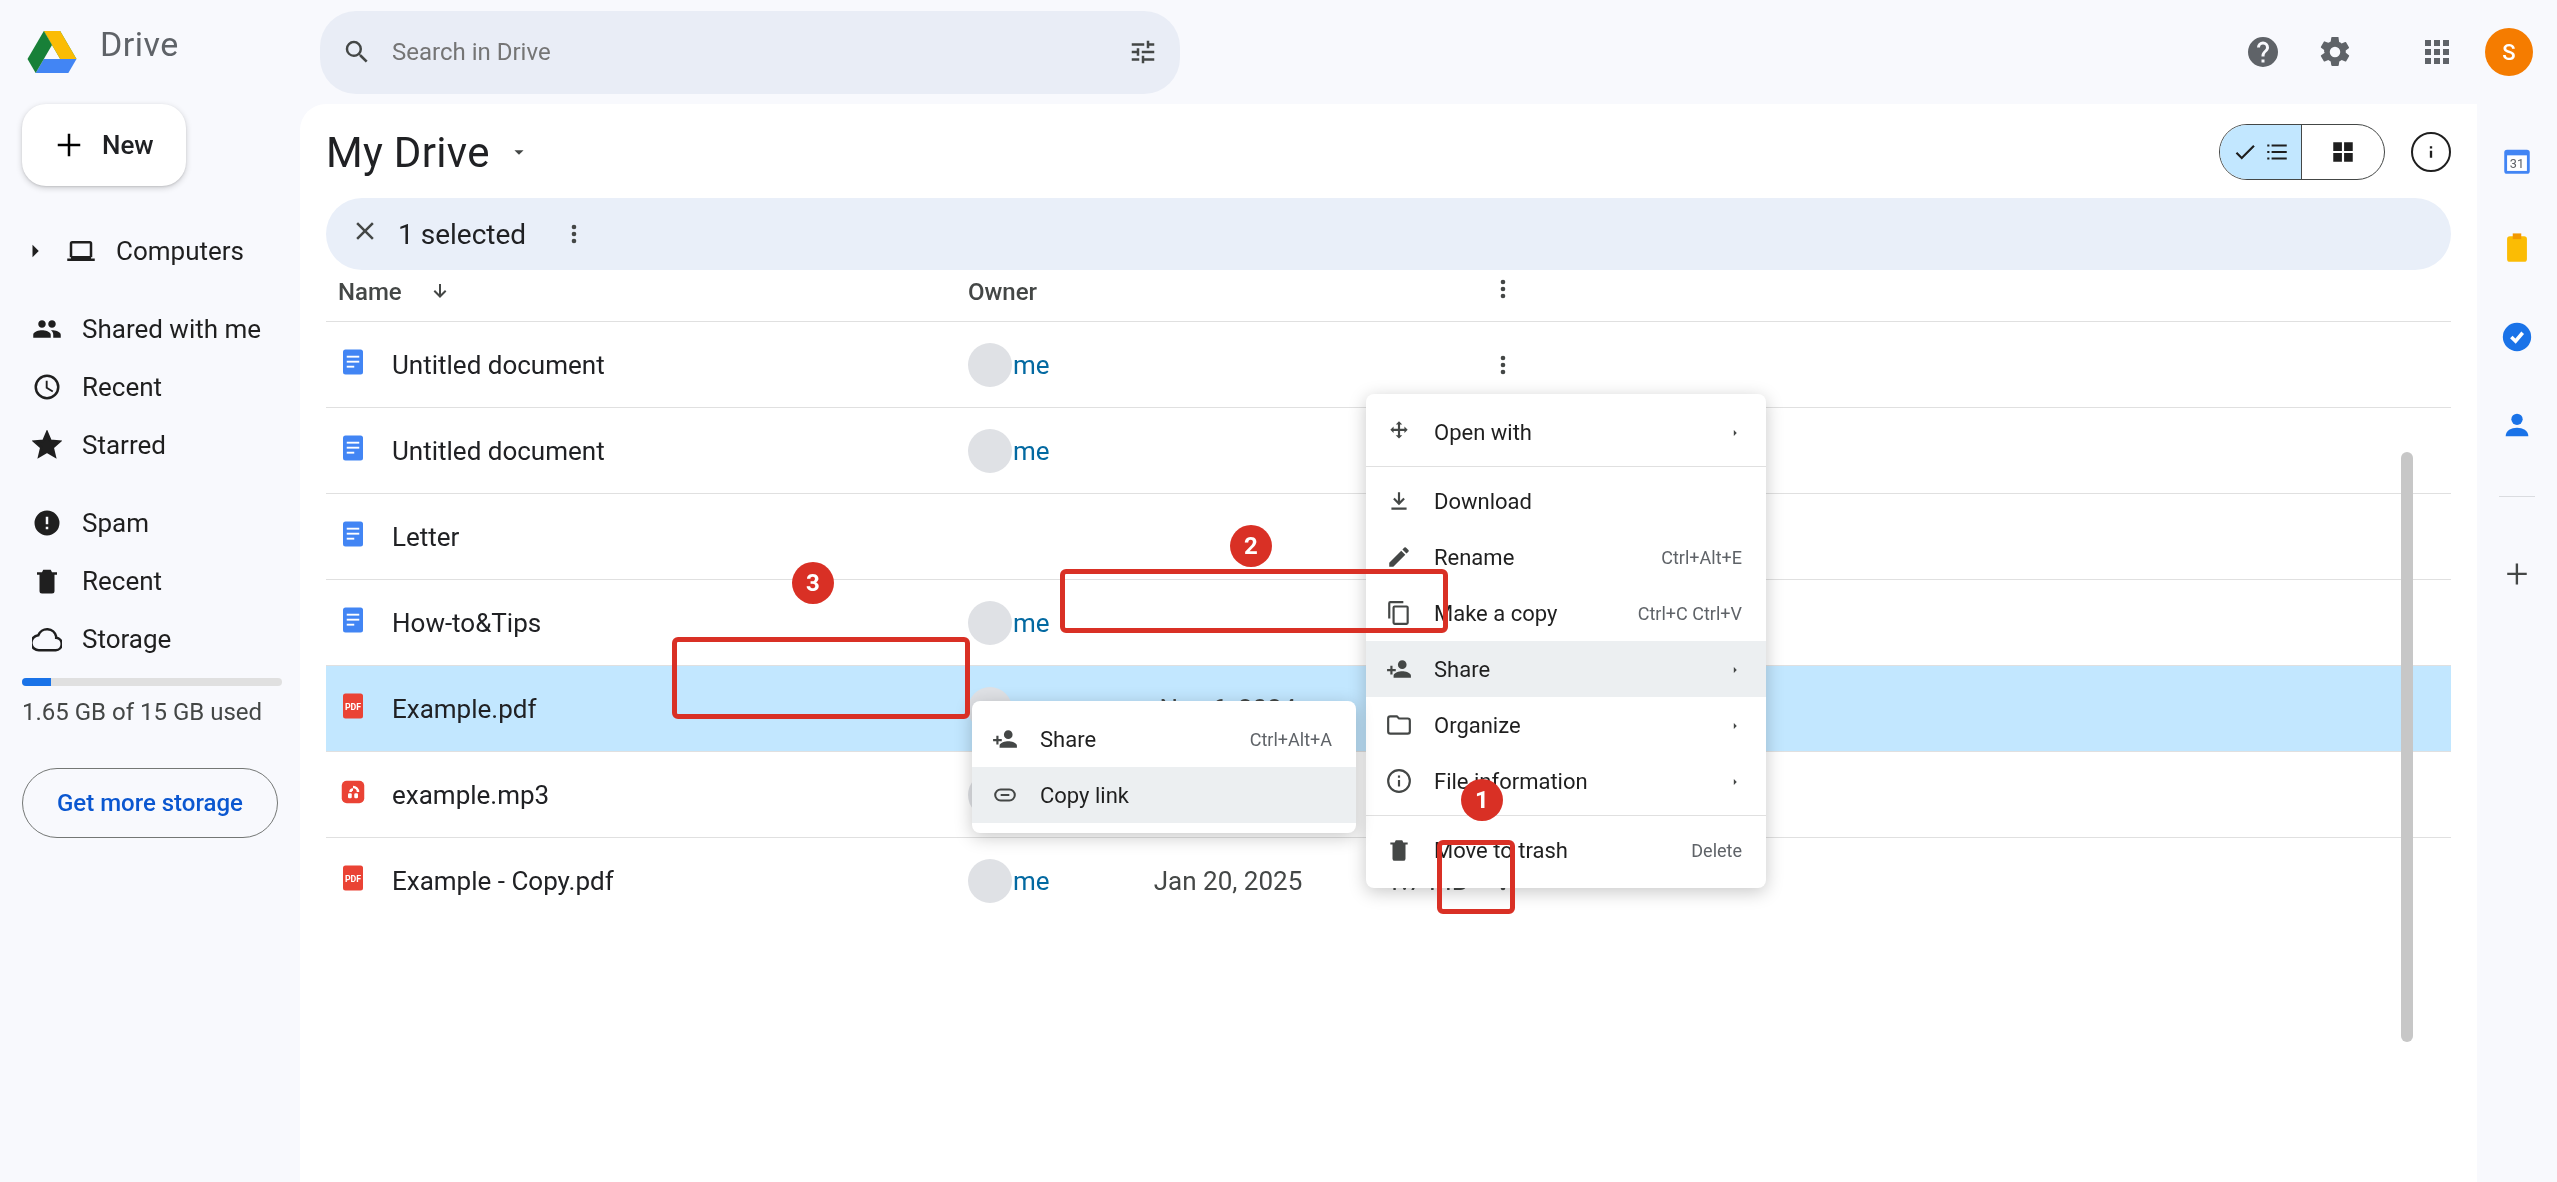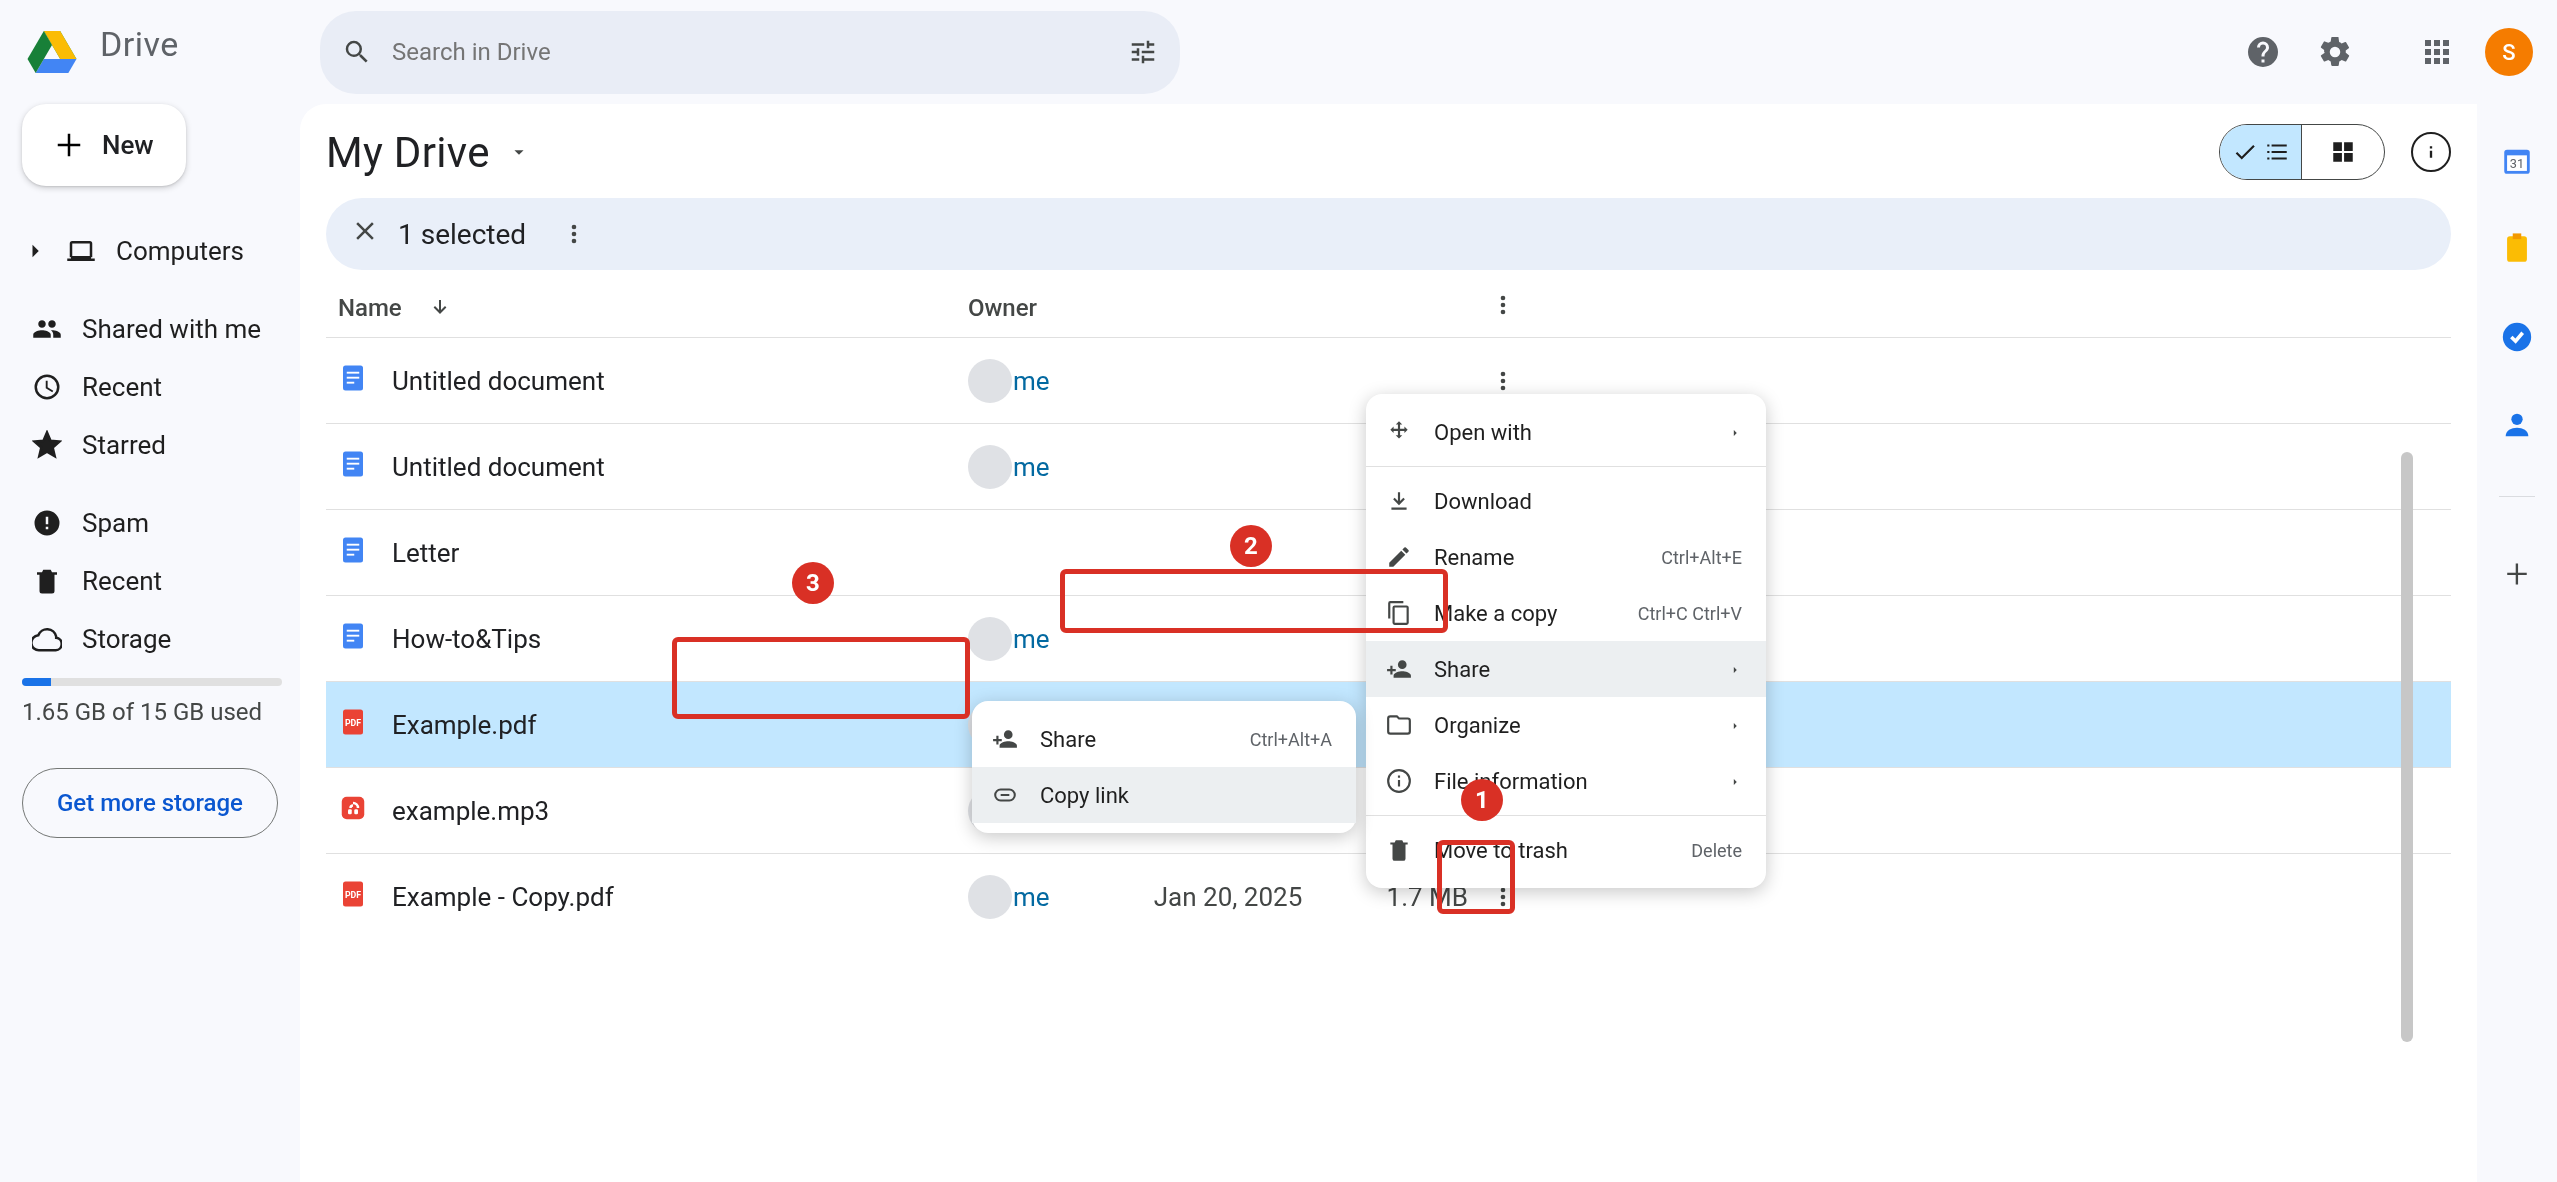--- a/index.html
+++ b/index.html
@@ -43,41 +43,41 @@
 .view-toggle > div { width: 82px; display: flex; align-items: center; justify-content: center; cursor: pointer; gap: 6px; }
 .view-toggle > div:first-child { background: #c2e7ff; border-right: 1.5px solid #444746; }
 .view-toggle svg { width: 26px; height: 26px; fill: #1f1f1f; }
 .info-circle { width: 40px; height: 40px; border: 2.5px solid #1f1f1f; border-radius: 50%; display: flex; align-items: center; justify-content: center; margin-left: 26px; cursor: pointer; }
 .info-circle svg { width: 28px; height: 28px; fill: #1f1f1f; display:block; }
 
 .selection-bar { background: #e9eff9; border-radius: 44px; height: 72px; display: flex; align-items: center; padding: 0 24px; gap: 18px; font-size: 28px; }
 .selection-bar .x { cursor: pointer; }
 .selection-bar .dots { width: 40px; height: 40px; display: flex; align-items: center; justify-content: center; cursor: pointer; margin-left: 10px; }
 
-.col-head { display: flex; align-items: center; padding: 21px 12px 12px 12px; font-size: 24px; color: #444746; font-weight: 500; }
+.col-head { display: flex; align-items: center; padding: 5px 12px 12px 12px; font-size: 24px; color: #444746; font-weight: 500; }
 .col-name { flex: 0 0 630px; display: flex; align-items: center; gap: 26px; }
 .col-owner { flex: 0 0 150px; }
 .col-mod { flex: 0 0 220px; text-align: right; }
 .col-size { flex: 0 0 130px; text-align: right; }
 .col-actions { flex: 0 0 70px; text-align: center; }
 
 .row { display: flex; align-items: center; height: 86px; border-top: 1px solid #e0e0e0; padding: 0 12px; font-size: 26px; }
 .row.selected { background: #c2e7ff; }
 .row .name { flex: 0 0 630px; display: flex; align-items: center; gap: 24px; }
 .row .owner { flex: 0 0 150px; display: flex; align-items: center; gap: 1px; color: #0369a1; }
 .row .mod { flex: 0 0 220px; text-align: center; color: #444746; }
 .row .size { flex: 0 0 130px; text-align: right; color: #444746; }
 .row .actions { flex: 0 0 70px; display: flex; justify-content: center; }
 .fileicon { width: 30px; height: 30px; flex-shrink:0; }
 .owner-av { width: 44px; height: 44px; border-radius: 50%; background: #dfe1e5; }
 .three-dots-v { cursor: pointer; }
 .three-dots-v svg { width: 28px; height: 28px; fill: #444746; }
 
 
-.ctx-menu { position: absolute; background: #fff; border-radius: 16px; box-shadow: 0 4px 18px rgba(0,0,0,.22); padding: 10px 0; font-size: 22px; color: #1f1f1f; }
+.ctx-menu { position: absolute; background: #fff; border-radius: 8px; box-shadow: 0 4px 18px rgba(0,0,0,.22); padding: 10px 0; font-size: 22px; color: #1f1f1f; }
 .ctx-item { display: flex; align-items: center; height: 56px; padding: 0 24px 0 20px; gap: 22px; cursor: pointer; position: relative; }
 .ctx-item.hover { background: #eceff1; }
 .ctx-item svg.lead { width: 26px; height: 26px; fill: #444746; flex-shrink: 0; }
 .ctx-item .shortcut { margin-left: auto; color: #5f6368; font-size: 18px; }
 .ctx-item .sub-arrow { margin-left: auto; }
 .ctx-item .sub-arrow svg { width: 14px; height: 14px; fill: #444746; }
 .ctx-divider { height: 1px; background: #e0e0e0; margin: 6px 0; }
 
 .menu1 { left: 1066px; top: 290px; width: 400px; }
 .menu2 { left: 672px; top: 597px; width: 384px; }

